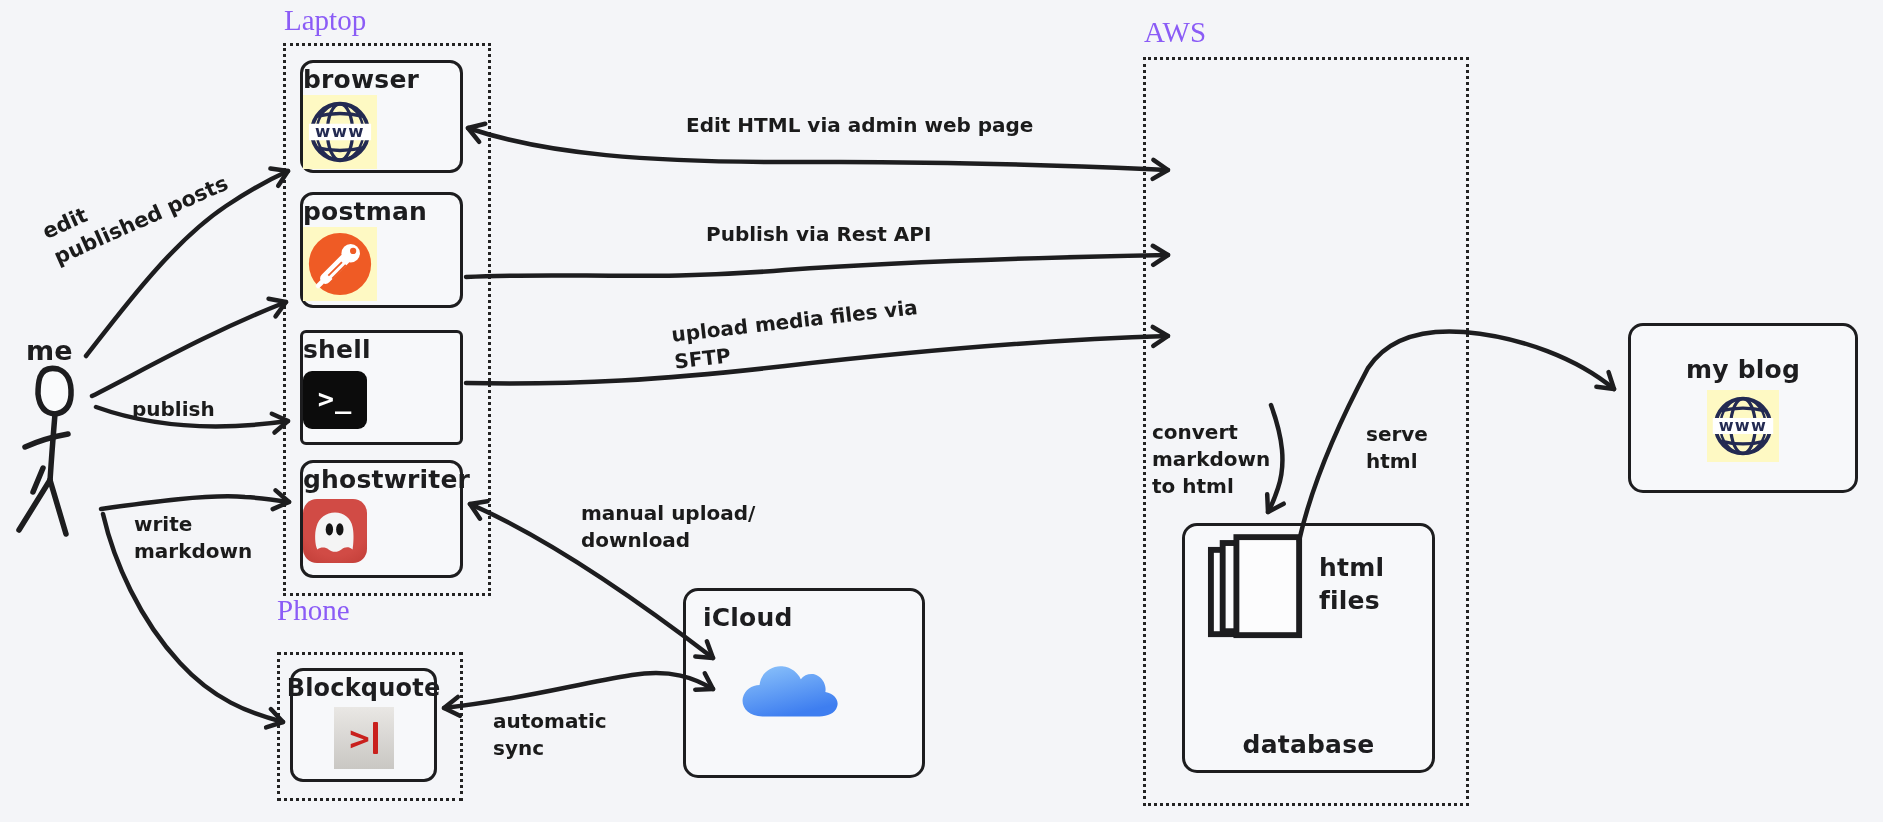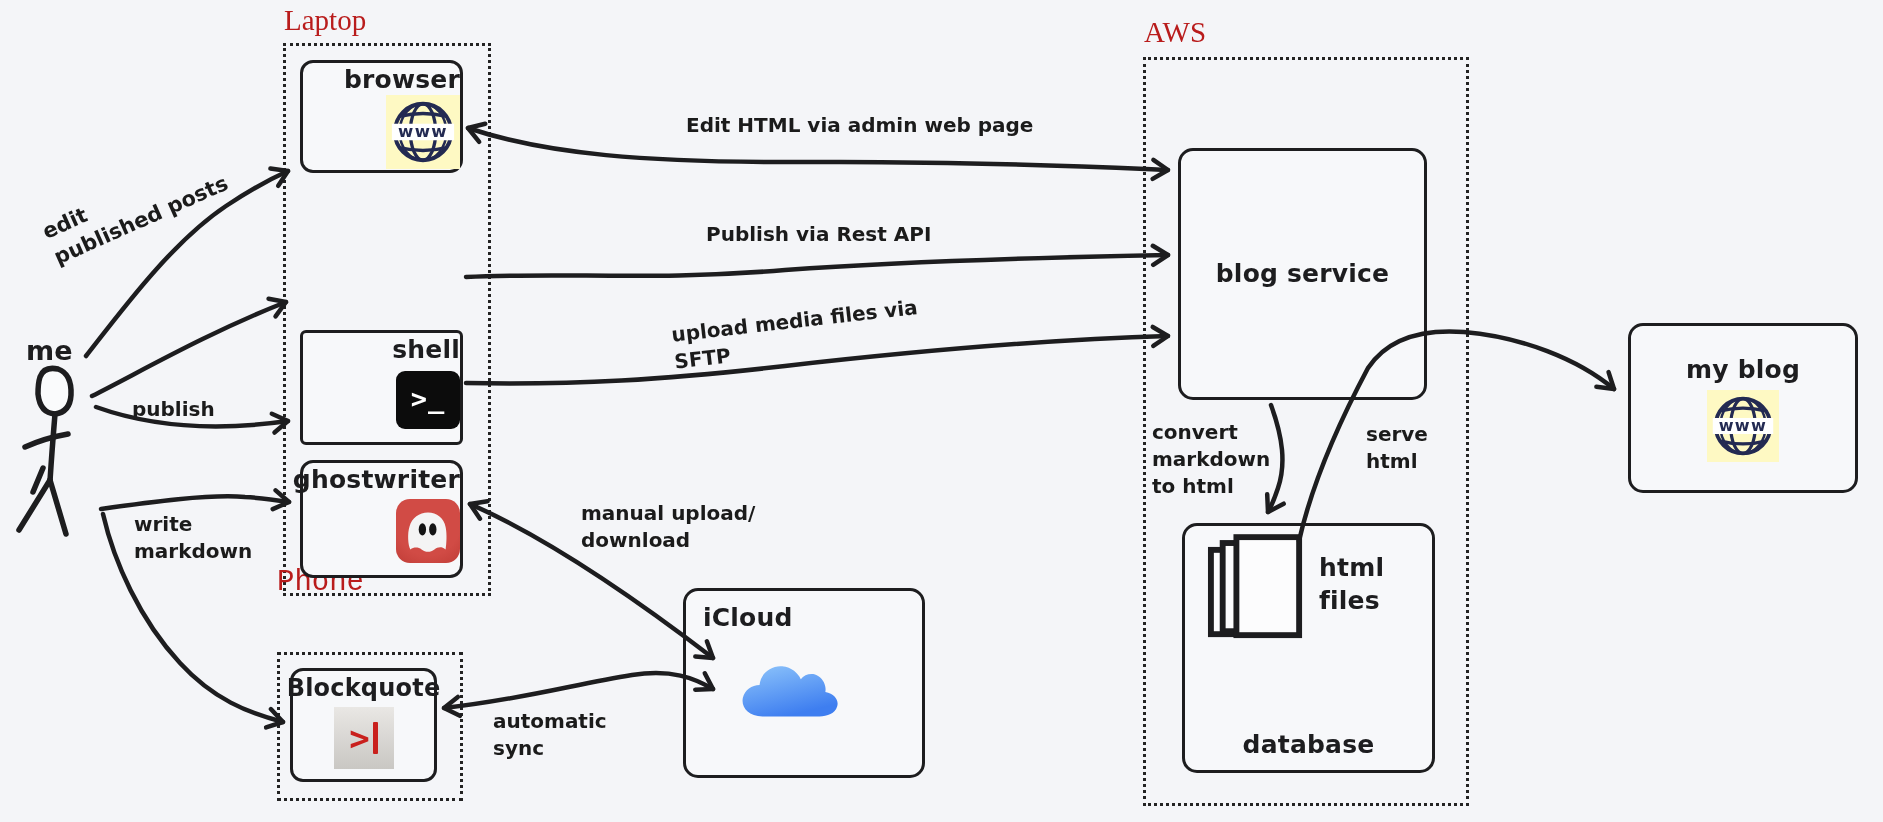--- a/index.html
+++ b/index.html
@@ -3,25 +3,25 @@
 <meta charset="utf-8">
 <style>
   html,body{margin:0;padding:0;background:#eceef2;}
   #canvas{position:relative;width:1883px;height:822px;background:var(--bg,#f4f5f8);
           font-family:"DejaVu Sans","Liberation Sans",sans-serif;color:var(--ink,#1d1d1f);overflow:hidden;}
   svg.overlay{position:absolute;left:0;top:0;z-index:6;pointer-events:none;}
   svg.overlay [data-interactable]{pointer-events:auto;}
 
   .grp{position:absolute;border:3.5px dotted #232323;z-index:1;}
   .grp-label{position:absolute;z-index:2;font-family:"Liberation Serif","DejaVu Serif",serif;
-             font-size:29px;color:#b91c1c;line-height:1;}
+             font-size:29px;color:#8b5cf6;line-height:1;}
 
   .node{position:absolute;border:3.5px solid var(--ink,#1d1d1f);border-radius:13px;
         background:#f7f8fa;z-index:3;box-sizing:border-box;}
-  .app{left:300px;width:163px;display:flex;flex-direction:column;align-items:flex-end;padding-top:2px;}
+  .app{left:300px;width:163px;display:flex;flex-direction:column;align-items:flex-start;padding-top:2px;}
   .node-label{font-weight:700;font-size:25px;line-height:1.2;text-align:center;letter-spacing:.2px;}
 
   .edge-label{position:absolute;z-index:4;font-weight:700;font-size:20px;line-height:1.35;
               white-space:pre-line;color:#1b1b1b;}
   .rot24{transform:rotate(-24deg);transform-origin:0 0;}
   .rot6{transform:rotate(-6.5deg);transform-origin:0 0;}
 
   .globe-wrap{background:#fef9c3;padding:2px;line-height:0;}
   .shell-icon{width:64px;height:58px;margin-top:6px;background:#0c0c0c;border-radius:9px;
               display:flex;align-items:center;justify-content:center;}
@@ -39,21 +39,21 @@
 </style>
 </head>
 <body>
 
 <div id="canvas" data-interactable="false">
 
   <div class="grp" data-interactable="true" style="left:283px;top:43px;width:202px;height:547px;"></div>
   <div class="grp-label" data-interactable="false" style="left:284px;top:6px;">Laptop</div>
 
   <div class="grp" data-interactable="true" style="left:277px;top:652px;width:180px;height:143px;"></div>
-  <div class="grp-label" data-interactable="false" style="left:277px;top:568px;font-family:Liberation Mono, monospace;">Phone</div>
+  <div class="grp-label" data-interactable="false" style="left:277px;top:596px;">Phone</div>
 
   <div class="grp" data-interactable="true" style="left:1143px;top:57px;width:320px;height:743px;"></div>
   <div class="grp-label" data-interactable="false" style="left:1144px;top:18px;">AWS</div>
 
   <div class="me-label" data-interactable="false">me</div>
 
   <div class="node app" data-interactable="true" style="top:60px;height:113px;">
     <div class="node-label" data-interactable="false">browser</div>
     <div class="globe-wrap" data-interactable="false">
       <svg width="70" height="70" viewBox="0 0 72 72">
@@ -61,20 +61,34 @@
         <ellipse cx="36" cy="36" rx="13" ry="29" fill="none" stroke="var(--navy,#232a52)" stroke-width="3.4"></ellipse>
         <ellipse cx="36" cy="36" rx="24" ry="29" fill="none" stroke="var(--navy,#232a52)" stroke-width="2.6"></ellipse>
         <path d="M12 20 Q36 14 60 20" fill="none" stroke="var(--navy,#232a52)" stroke-width="3.4"></path>
         <path d="M12 52 Q36 58 60 52" fill="none" stroke="var(--navy,#232a52)" stroke-width="3.4"></path>
         <rect x="4" y="27.5" width="64" height="17" fill="#ffffff"></rect>
         <text x="36" y="41.5" text-anchor="middle" font-size="17" font-weight="bold" fill="var(--navy,#232a52)" letter-spacing="1.5">www</text>
       </svg>
     </div>
   </div>
 
+  <div class="node app" data-interactable="true" style="top:192px;height:116px;">
+    <div class="node-label" data-interactable="false">postman</div>
+    <div class="globe-wrap" data-interactable="false">
+      <svg width="70" height="70" viewBox="0 0 72 72">
+        <circle cx="36" cy="36" r="32" fill="var(--postman,#ef5b25)"></circle>
+        <line x1="21" y1="51" x2="41" y2="31" stroke="#ffffff" stroke-width="11" stroke-linecap="round"></line>
+        <line x1="24" y1="48" x2="38" y2="34" stroke="var(--postman,#ef5b25)" stroke-width="1.8"></line>
+        <line x1="28" y1="51" x2="42" y2="37" stroke="var(--postman,#ef5b25)" stroke-width="1.8"></line>
+        <circle cx="47" cy="25" r="9.5" fill="#ffffff"></circle>
+        <circle cx="49.5" cy="22.5" r="3.2" fill="var(--postman,#ef5b25)"></circle>
+        <line x1="17" y1="55" x2="13.5" y2="58.5" stroke="#ffffff" stroke-width="5" stroke-linecap="round"></line>
+      </svg>
+    </div>
+  </div>
 
   <div class="node app" data-interactable="true" style="top:330px;height:115px;border-radius:6px;">
     <div class="node-label" data-interactable="false">shell</div>
     <div class="shell-icon" data-interactable="false">
       <span class="shell-glyph" data-interactable="false">&gt;_</span>
     </div>
   </div>
 
   <div class="node app" data-interactable="true" style="top:460px;height:118px;">
     <div class="node-label" data-interactable="false">ghostwriter</div>
@@ -101,23 +115,20 @@
       <defs>
         <linearGradient id="cg" x1="0" y1="0" x2="0.45" y2="1">
           <stop offset="0" style="stop-color:var(--cloud_1,#8ec5fb)"></stop>
           <stop offset="1" style="stop-color:var(--cloud_2,#3e7ef0)"></stop>
         </linearGradient>
       </defs>
       <path d="M27 68 C12 68 5 58 7 49 C9 41 16 36 24 36 C25 24 36 16 47 17 C57 18 63 24 66 30 C70 25 78 23 84 27 C90 31 92 38 91 43 C101 45 105 52 103 58 C101 65 93 68 85 68 Z" fill="url(#cg)"></path>
     </svg>
   </div>
 
-  <div class="node" data-interactable="true" style="left:1178px;top:148px;width:249px;height:252px;border-radius:15px;display:flex;align-items:center;justify-content:center;">
-    <div class="node-label" data-interactable="false">blog service</div>
-  </div>
 
   <div class="node" data-interactable="true" style="left:1182px;top:523px;width:253px;height:250px;border-radius:15px;">
     <svg data-interactable="false" style="position:absolute;left:22px;top:8px;" width="98" height="118" viewBox="0 0 100 120">
       <rect x="4" y="16" width="56" height="86" fill="#fcfcfd" stroke="var(--ink,#1d1d1f)" stroke-width="6"></rect>
       <rect x="16" y="9" width="56" height="90" fill="#fcfcfd" stroke="var(--ink,#1d1d1f)" stroke-width="6"></rect>
       <rect x="30" y="3" width="64" height="100" fill="#fcfcfd" stroke="var(--ink,#1d1d1f)" stroke-width="6"></rect>
     </svg>
     <div class="node-label" data-interactable="false" style="position:absolute;left:134px;top:26px;text-align:left;white-space:pre-line;line-height:1.3;">html
 files</div>
     <div class="node-label" data-interactable="false" style="position:absolute;left:0;right:0;bottom:10px;">database</div>

